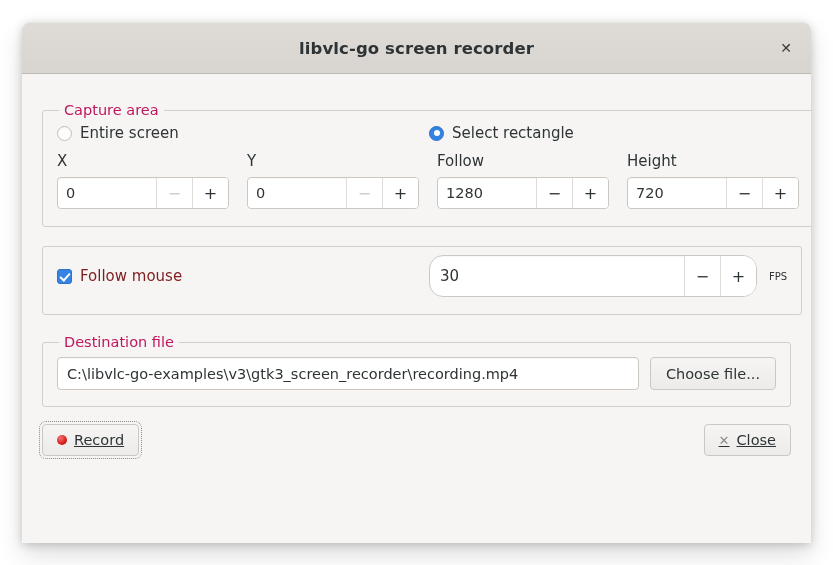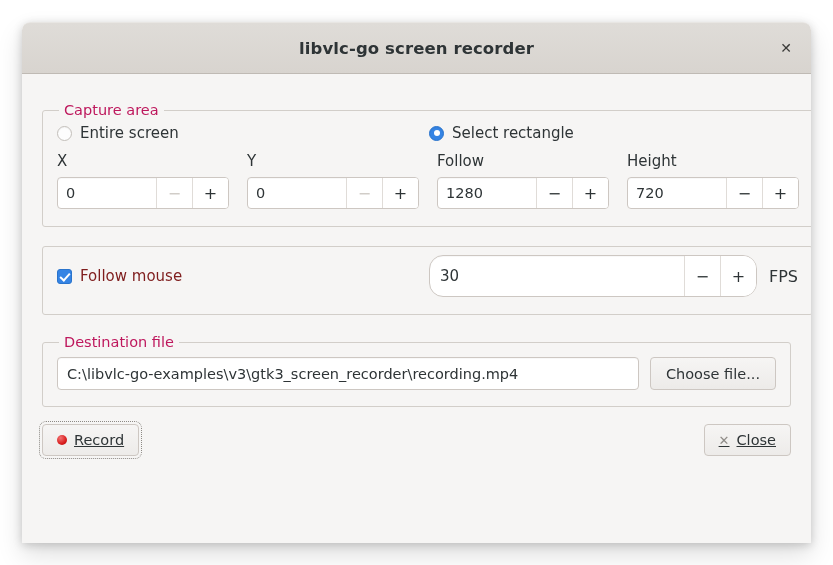--- a/index.html
+++ b/index.html
@@ -202,21 +202,21 @@
     width: 4px; height: 8px;
     border: solid #ffffff;
     border-width: 0 2px 2px 0;
     transform: rotate(42deg);
   }
   #fps-spin { width: 328px; height: 42px; border-radius: 14px; }
   #fps-spin .spin-entry { font-size: 15px; padding: 0 10px; }
   #fps-spin .spin-btn { width: 36px; flex: 0 0 36px; }
   #fps-label {
     margin-left: 12px;
-    font-size: 16px;
+    font-size: 10px;
     color: #2e3436;
   }
 
   
   #destination-frame { margin-bottom: 0; padding-bottom: 16px; }
   .dest-row { display: flex; align-items: center; margin-top: 7px; }
   #dest-entry {
     flex: 1 1 auto;
     height: 33px;
     background: #ffffff;

